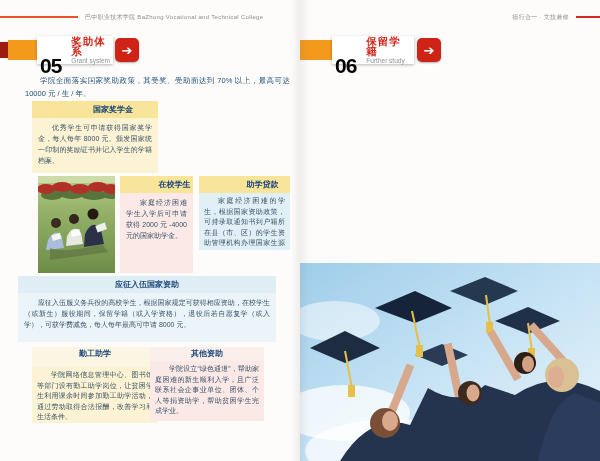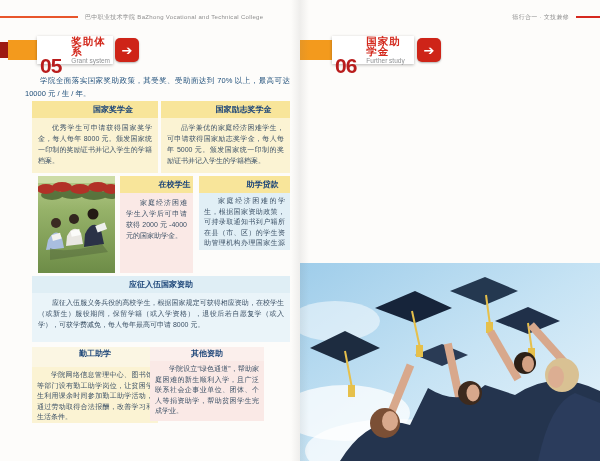--- a/index.html
+++ b/index.html
@@ -15,21 +15,21 @@
   .runhead-left{left:0;}
   .runline-l{display:inline-block;width:78px;height:2px;background:#e8552b;vertical-align:middle;margin-right:7px;}
   .runhead-right{right:0;text-align:right;}
   .runline-r{display:inline-block;width:24px;height:2px;background:#d6281e;vertical-align:middle;margin-left:7px;}
 
   
   .maroon-block{position:absolute;background:#9e1b10;}
   .orange-bar{position:absolute;background:#f39a1d;}
   .banner-card{position:absolute;background:#ffffff;box-shadow:0 1px 3px rgba(0,0,0,.28);
                display:flex;align-items:center;gap:2px;padding:1px 3px;box-sizing:border-box;}
-  .banner-num{font-size:21px;font-weight:bold;color:#b91c1c;letter-spacing:-1px;line-height:24px;margin-top:32px;}
+  .banner-num{font-size:21px;font-weight:bold;color:#000000;letter-spacing:-1px;line-height:24px;margin-top:32px;}
   .banner-titles{display:flex;flex-direction:column;line-height:1;margin-left:8px;}
   .banner-cn{font-size:10.5px;font-weight:bold;color:#d3291d;letter-spacing:1px;}
   .banner-en{font-size:6.5px;color:#8f9193;margin-top:1px;}
   .banner-arrow{position:absolute;width:24px;height:24px;background:#ce2418;border-radius:5px;
                 color:#fff;display:flex;align-items:center;justify-content:center;
                 font-size:13px;font-weight:bold;box-shadow:0 1px 2px rgba(0,0,0,.3);}
 
   
   .intro{position:absolute;left:25px;top:74px;width:265px;margin:0;font-size:7.5px;line-height:13px;
          color:#1f4e79;text-align:justify;text-indent:2em;}
@@ -69,24 +69,20 @@
       <span class="banner-arrow" style="left:115px;top:38px;">
           <span>➔</span>
         </span>
     </div>
 
     <p class="intro">学院全面落实国家奖助政策，其受奖、受助面达到 70% 以上，最高可达 10000 元 / 生 / 年。</p>
 
     <div class="box" style="left:32px;top:101px;width:126px;height:72px;">
       <div class="box-hd hd-yellow">国家奖学金</div>
       <div class="box-bd bd-yellow" style="height:47px;">优秀学生可申请获得国家奖学金，每人每年 8000 元。颁发国家统一印制的奖励证书并记入学生的学籍档案。</div>
-    </div>
-    <div class="box" style="left:161px;top:101px;width:129px;height:72px;">
-      <div class="box-hd hd-yellow">国家励志奖学金</div>
-      <div class="box-bd bd-yellow" style="height:47px;">品学兼优的家庭经济困难学生，可申请获得国家励志奖学金，每人每年 5000 元。颁发国家统一印制的奖励证书并记入学生的学籍档案。</div>
     </div>
 
     <svg class="photo" style="left:38px;top:176px;" width="77" height="97" viewBox="0 0 77 97">
       <defs>
         <linearGradient id="grass" x1="0" y1="0" x2="0" y2="1">
           <stop offset="0" stop-color="#b7cc8b"></stop>
             <stop offset="0.35" stop-color="#96b269"></stop>
             <stop offset="1" stop-color="#6d8c47"></stop>
         </linearGradient>
       </defs>
@@ -119,21 +115,21 @@
 
     <div class="box" style="left:120px;top:176px;width:73px;height:97px;">
       <div class="box-hd hd-yellow">在校学生</div>
       <div class="box-bd bd-pink" style="height:72px;">家庭经济困难学生入学后可申请获得 2000 元 -4000 元的国家助学金。</div>
     </div>
     <div class="box" style="left:199px;top:176px;width:91px;height:74px;">
       <div class="box-hd hd-yellow">助学贷款</div>
       <div class="box-bd bd-blue bd-tight" style="height:74px;">家庭经济困难的学生，根据国家资助政策，可持录取通知书到户籍所在县（市、区）的学生资助管理机构办理国家生源地信用助学贷款。</div>
     </div>
 
-    <div class="box" style="left:32px;top:276px;width:258px;height:66px;">
+    <div class="box" style="left:18px;top:276px;width:258px;height:66px;">
       <div class="box-hd hd-paleblue">应征入伍国家资助</div>
       <div class="box-bd bd-paleblue" style="height:41px;">应征入伍服义务兵役的高校学生，根据国家规定可获得相应资助，在校学生（或新生）服役期间，保留学籍（或入学资格），退役后若自愿复学（或入学），可获学费减免，每人每年最高可申请 8000 元。</div>
     </div>
 
     <div class="box" style="left:32px;top:347px;width:126px;height:76px;">
       <div class="box-hd hd-cream" style="height:20px;line-height:14px;">勤工助学</div>
       <div class="box-bd bd-yellow bd-tight" style="height:54px;">学院网络信息管理中心、图书馆等部门设有勤工助学岗位，让贫困学生利用课余时间参加勤工助学活动，通过劳动取得合法报酬，改善学习和生活条件。</div>
     </div>
     <div class="box" style="left:150px;top:347px;width:114px;height:76px;">
       <div class="box-hd hd-blush" style="height:14px;line-height:14px;">其他资助</div>
@@ -145,21 +141,21 @@
 
     <div class="runhead runhead-right" style="right:0;">
       <span>德行合一 · 文技兼修</span><span class="runline-r"></span>
     </div>
 
     <div>
       <span class="orange-bar" style="left:0;top:40px;width:105px;height:20px;"></span>
       <div class="banner-card" style="left:32px;top:36px;width:82px;height:28px;">
         <span class="banner-num">06</span>
         <span class="banner-titles">
-          <span class="banner-cn">国家助学金</span>
+          <span class="banner-cn">保留学籍</span>
           <span class="banner-en">Further study</span>
         </span>
       </div>
       <span class="banner-arrow" style="left:117px;top:38px;">
           <span>➔</span>
         </span>
     </div>
 
     <svg class="photo" style="left:0;top:263px;" width="300" height="198" viewBox="0 0 300 198">
       <defs>

